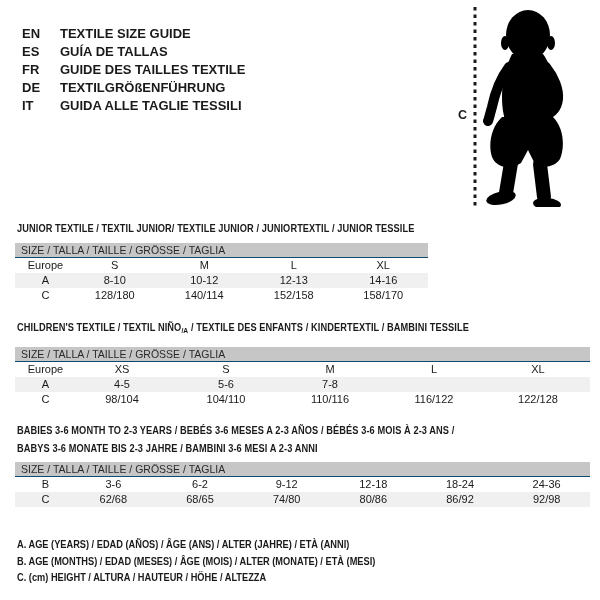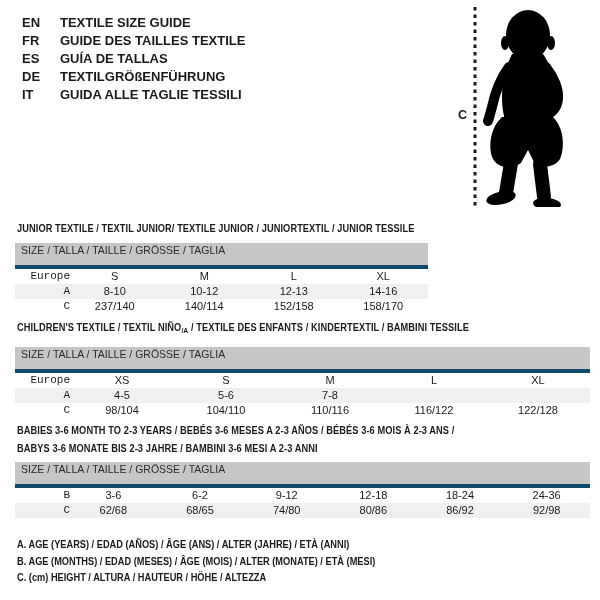--- a/index.html
+++ b/index.html
@@ -4,64 +4,64 @@
 <style>
   html,body{margin:0;padding:0;}
   body{
     width:600px;height:600px;background:#ffffff;position:relative;overflow:hidden;
     font-family:"Liberation Sans", sans-serif;color:#1a1a1a;
     -webkit-font-smoothing:antialiased;
   }
   .abs{position:absolute;}
 
   
-  .lang-block{left:22px;top:14px;}
+  .lang-block{left:22px;top:25px;}
   .lang-row{display:grid;grid-template-columns:38px auto;font-weight:bold;font-size:13px;line-height:18px;white-space:nowrap;}
 
   
   .fig-label{left:458px;top:108px;font-weight:bold;font-size:12.5px;line-height:14px;}
 
   
   .sec-title{font-weight:bold;font-size:11px;white-space:nowrap;transform:scaleX(0.84);transform-origin:0 0;letter-spacing:0.1px;}
   .sec-title .sub{font-size:8px;vertical-align:-2px;}
   .sec-title .tline{line-height:18px;}
 
   
   .sizetable{box-sizing:border-box;}
   .size-bar{
-    height:26px;line-height:14px;background:#c6c6c6;border-bottom:4px solid #0c4a6e;
+    height:15px;line-height:14px;background:#c6c6c6;border-bottom:1px solid #0c4a6e;
     font-size:10.5px;padding-left:6px;color:#2a2a2a;box-sizing:border-box;white-space:nowrap;
   }
   .trow{display:grid;height:15px;line-height:15px;font-size:11px;}
   .trow.alt{background:#f0f0f0;}
   .cols5{grid-template-columns:55px repeat(4,1fr);}
   .cols6{grid-template-columns:55px repeat(5,1fr);}
   .cols7{grid-template-columns:55px repeat(6,1fr);}
   .cell{text-align:center;white-space:nowrap;}
-  .cell.first{text-align:right;padding-left:6px;font-family:Liberation Mono, monospace;}
+  .cell.first{text-align:center;padding-left:6px;}
 
   
   .notes{left:17px;top:536px;transform:scaleX(0.84);transform-origin:0 0;}
   .note-line{font-weight:bold;font-size:11px;line-height:16.5px;white-space:nowrap;}
 </style>
 </head>
 <body>
 
 <div class="abs lang-block">
   <div class="lang-row">
     <span>EN</span>
     <span>TEXTILE SIZE GUIDE</span>
   </div>
   <div class="lang-row">
+    <span>ES</span>
+    <span>GUÍA DE TALLAS</span>
+  </div>
+  <div class="lang-row">
     <span>FR</span>
     <span>GUIDE DES TAILLES TEXTILE</span>
-  </div>
-  <div class="lang-row">
-    <span>ES</span>
-    <span>GUÍA DE TALLAS</span>
   </div>
   <div class="lang-row">
     <span>DE</span>
     <span>TEXTILGRÖßENFÜHRUNG</span>
   </div>
   <div class="lang-row">
     <span>IT</span>
     <span>GUIDA ALLE TAGLIE TESSILI</span>
   </div>
 </div>
@@ -103,21 +103,21 @@
   </div>
   <div class="trow cols5 alt">
     <span class="cell first">A</span>
     <span class="cell">8-10</span>
     <span class="cell">10-12</span>
     <span class="cell">12-13</span>
     <span class="cell">14-16</span>
   </div>
   <div class="trow cols5">
     <span class="cell first">C</span>
-    <span class="cell">237/140</span>
+    <span class="cell">128/180</span>
     <span class="cell">140/114</span>
     <span class="cell">152/158</span>
     <span class="cell">158/170</span>
   </div>
 </div>
 
 <div class="abs sec-title" style="left:17px;top:321px;">
   <span>CHILDREN'S TEXTILE / TEXTIL NIÑO</span><span class="sub">/A</span><span> / TEXTILE DES ENFANTS / KINDERTEXTIL / BAMBINI TESSILE</span>
 </div>
 

